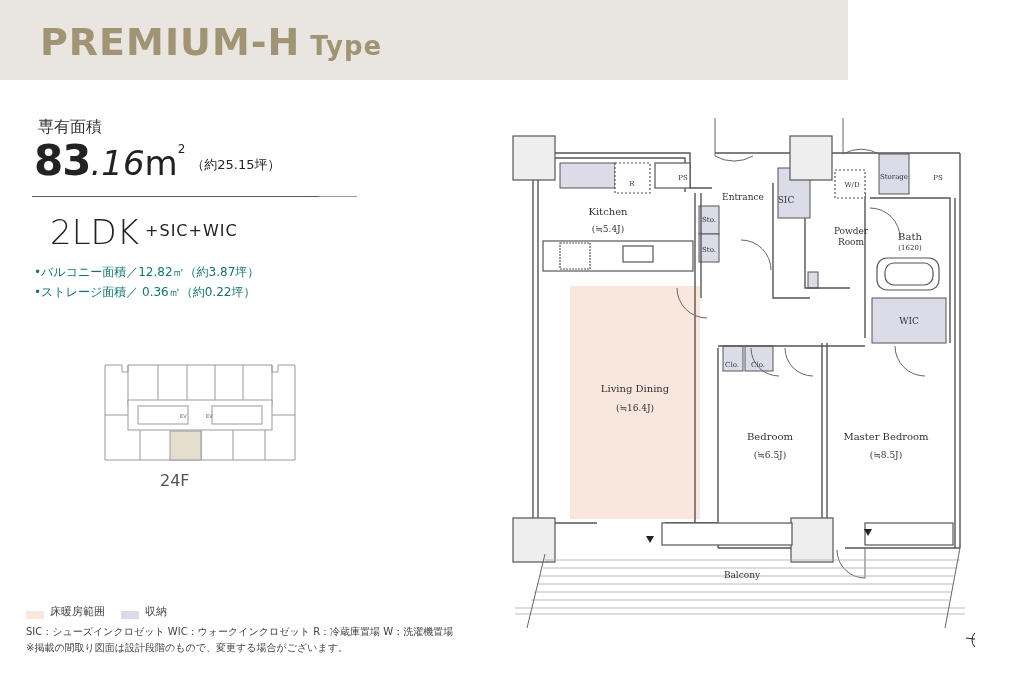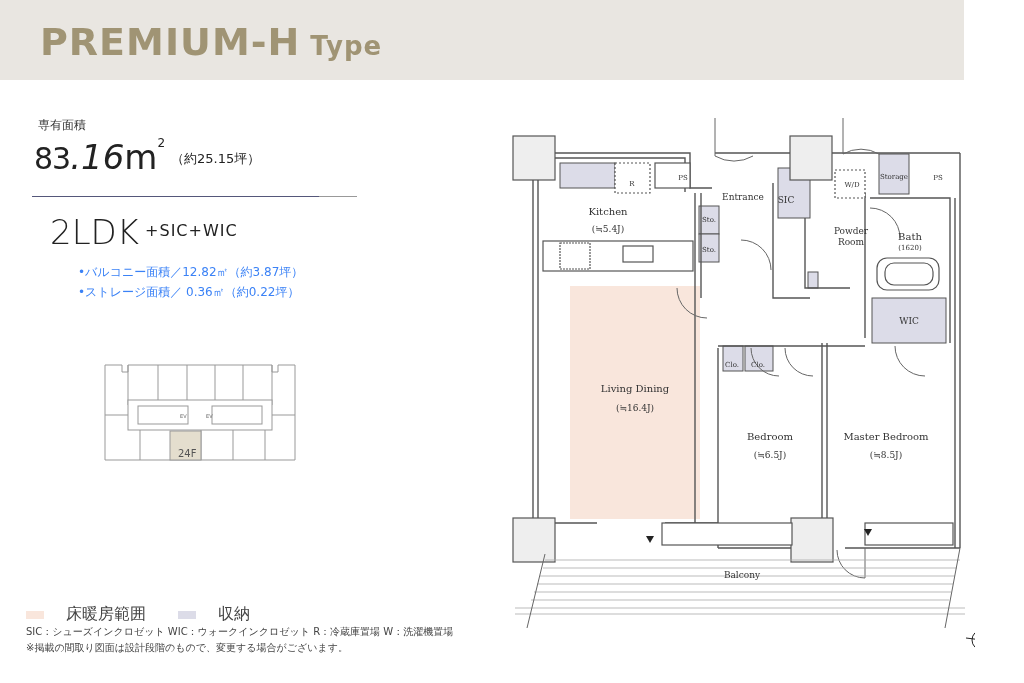--- a/index.html
+++ b/index.html
@@ -1,36 +1,36 @@
 <!DOCTYPE html>
 <html><head>
 <meta charset="utf-8">
 <style>
   html, body { margin: 0; padding: 0; }
   body { width: 1024px; height: 683px; background: #ffffff; position: relative; overflow: hidden; font-family: "DejaVu Sans", sans-serif; color: #2b2b2b; }
-  .header { position: absolute; left: 0; top: 0; width: 964px; height: 80px; background: #e9e6e1; }
+  .header { position: absolute; left: 0; top: 0; width: 848px; height: 80px; background: #e9e6e1; }
   .title { position: absolute; left: 40px; top: 20px; font-family: "DejaVu Sans", sans-serif; color: #a09474; font-weight: bold; letter-spacing: 1px; white-space: nowrap; }
   .title .main { font-size: 38px; }
   .title .sub { font-size: 26px; margin-left: 10px; }
-  .label-area { position: absolute; left: 38px; top: 117px; font-size: 12px; color: #333; }
+  .label-area { position: absolute; left: 38px; top: 117px; font-size: 16px; color: #333; }
   .area-num { position: absolute; left: 34px; top: 136px; white-space: nowrap; color: #222; }
-  .area-num .big { font-family: "DejaVu Sans", sans-serif; font-weight: 400; font-size: 30px; letter-spacing: -1px; }
+  .area-num .big { font-family: "DejaVu Sans", sans-serif; font-weight: 700; font-size: 42px; letter-spacing: -1px; }
   .area-num .dec { font-size: 34px; font-style: italic; }
   .area-num .unit { font-size: 34px; }
   .area-num .unit sup { font-size: 12px; vertical-align: 22px; }
   .area-num .tsubo { font-size: 13px; margin-left: 6px; position: relative; top: -6px; }
   .rule { position: absolute; left: 32px; top: 196px; width: 325px; height: 1px; background: #55577a; }
   .rule::after { content: ""; position: absolute; right: 0; top: 0; width: 38px; height: 1px; background: #999; }
   .layout { position: absolute; left: 34px; top: 212px; white-space: nowrap; color: #222; }
   .layout .big { font-size: 34px; font-weight: 300; margin-left: 16px; }
   .layout .plus { font-size: 16px; margin-left: 6px; letter-spacing: 1px; position: relative; top: -8px; margin-top: 44px; }
-  .spec { position: absolute; left: 34px; font-size: 12px; color: #3b82f6; white-space: nowrap; margin-left: 44px; }
+  .spec { position: absolute; left: 34px; font-size: 12px; color: #0f766e; white-space: nowrap; }
   .keyplan { position: absolute; left: 100px; top: 360px; }
-  .keyplan-floor { position: absolute; left: 160px; top: 448px; font-size: 10px; color: #555; margin-left: 18px; }
-  .legend { position: absolute; left: 26px; top: 604px; font-size: 16px; color: #444; display: flex; align-items: center; gap: 22px; white-space: nowrap; }
+  .keyplan-floor { position: absolute; left: 160px; top: 471px; font-size: 16px; color: #555; }
+  .legend { position: absolute; left: 26px; top: 604px; font-size: 11px; color: #444; display: flex; align-items: flex-end; gap: 6px; white-space: nowrap; }
   .swatch { width: 18px; height: 8px; display: inline-block; }
   .note { position: absolute; left: 26px; font-size: 10px; color: #444; white-space: nowrap; }
   .plan { position: absolute; left: 505px; top: 108px; }
   .plan text { font-family: "DejaVu Serif", serif; fill: #333; }
 </style>
 </head>
 <body>
 
 <div class="header">
   <div class="title">

